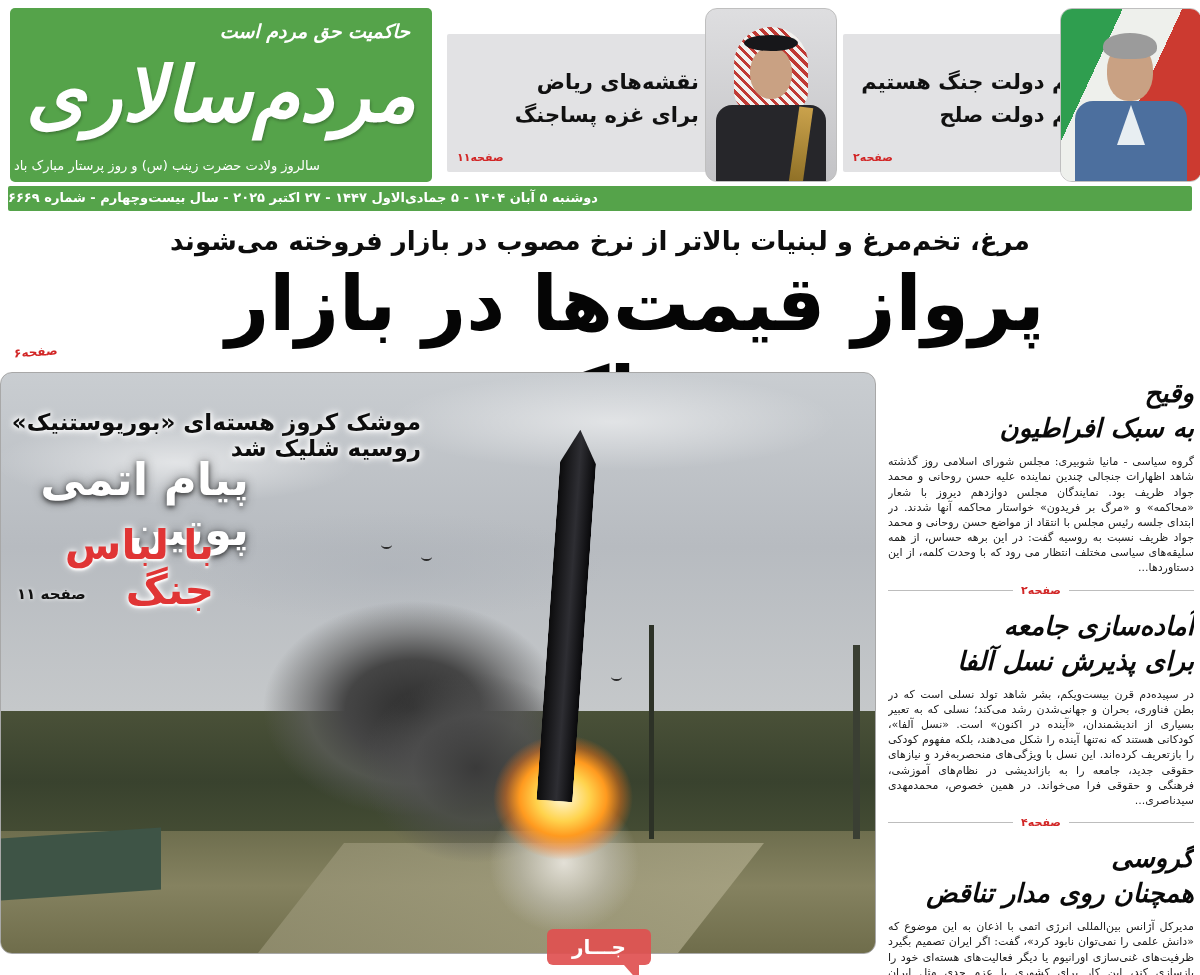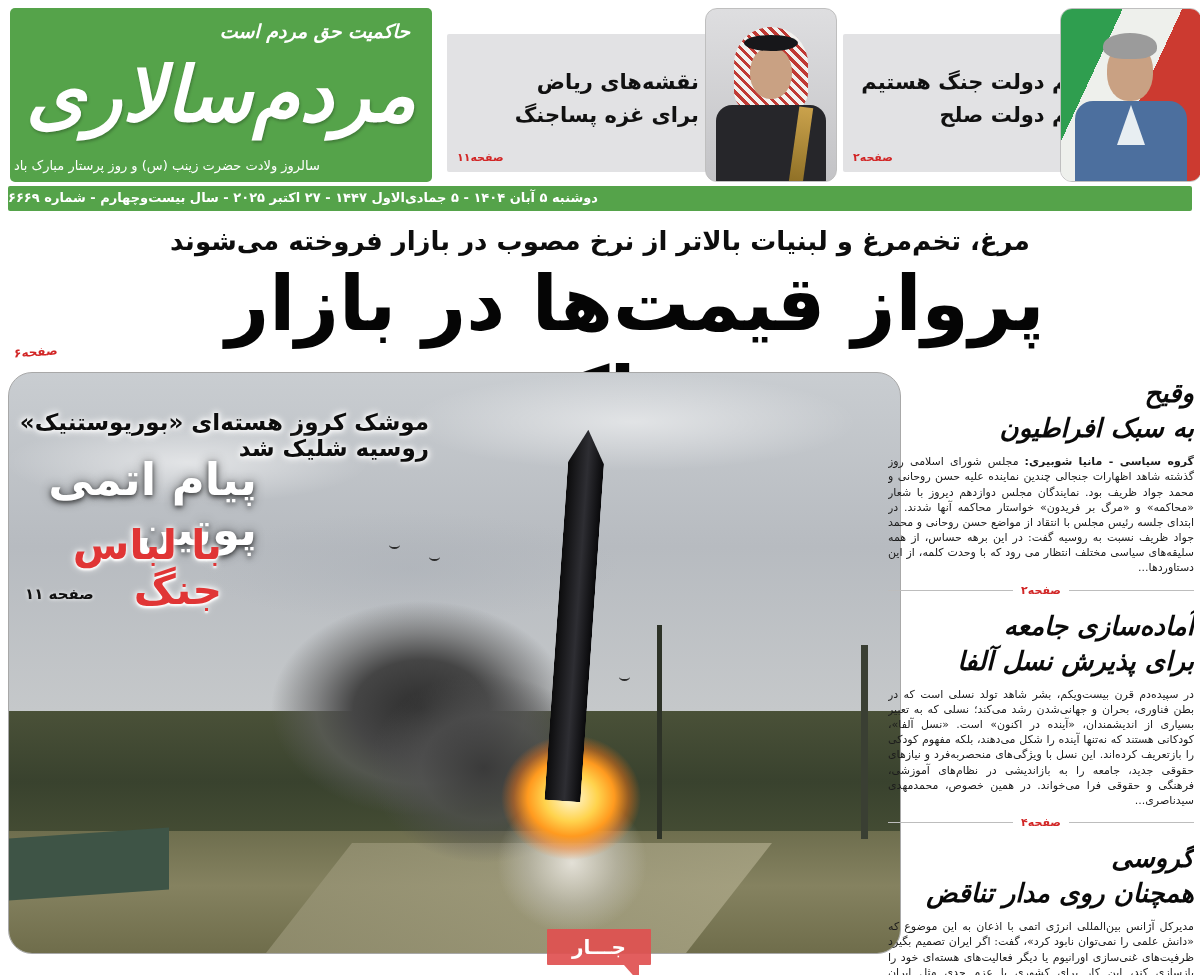--- a/index.html
+++ b/index.html
@@ -41,21 +41,21 @@
   
   .datebar{left:8px;top:186px;width:1184px;height:25px;background:#55a34a;border-radius:2px;}
   .datebar .datetext{left:12px;top:4px;width:578px;color:#fff;font-size:13px;font-weight:700;direction:rtl;text-align:right;white-space:nowrap;}
 
   
   .kicker{left:100px;top:226px;width:1000px;text-align:center;font-size:26px;font-weight:800;color:#0d0d0d;direction:rtl;}
   .headline{left:120px;top:258px;width:1030px;text-align:center;font-size:76px;font-weight:900;color:#050505;direction:rtl;line-height:1.2;}
   .pageref6{left:14px;top:345px;color:#d22626;font-size:12px;font-weight:700;transform:rotate(-4deg);}
 
   
-  .mainphoto{left:8px;top:372px;width:874px;height:580px;border-radius:24px;overflow:hidden;border:1px solid #a8a8a8;background:linear-gradient(180deg,#c9cdd1 0%,#b7bbc0 30%,#c5c8ca 58%,#d2d3d1 72%);padding-left:17px;}
+  .mainphoto{left:0;top:372px;width:874px;height:580px;border-radius:12px;overflow:hidden;border:1px solid #a8a8a8;background:linear-gradient(180deg,#c9cdd1 0%,#b7bbc0 30%,#c5c8ca 58%,#d2d3d1 72%);}
   .clouds{left:0;top:0;right:0;height:70%;background:
       radial-gradient(260px 60px at 20% 22%, rgba(255,255,255,0.55), transparent 70%),
       radial-gradient(320px 70px at 70% 12%, rgba(255,255,255,0.5), transparent 70%),
       radial-gradient(300px 80px at 45% 48%, rgba(170,175,182,0.5), transparent 70%);}
   .treeline{left:0;right:0;top:338px;height:128px;background:linear-gradient(180deg,#4a5138 0%,#39422e 55%,#454d34 100%);}
   .ground{left:0;right:0;bottom:0;height:122px;background:linear-gradient(180deg,#6e6e4e,#858260 45%,#6f6d4b);}
   .road{left:300px;bottom:0;width:420px;height:110px;background:linear-gradient(90deg,#9a9678,#b0ab8c);transform:skewX(-38deg);opacity:.7;}
   .shed{left:0;bottom:58px;width:160px;height:62px;background:#3e5446;transform:skewY(-4deg);}
   .smoke1{left:262px;top:228px;width:300px;height:215px;background:radial-gradient(closest-side,#2e2e2e 0%,#454545 45%,rgba(95,95,95,.65) 70%,transparent 100%);border-radius:50%;}
   .smoke2{left:360px;top:300px;width:230px;height:190px;background:radial-gradient(closest-side,#3a3a3a 0%,rgba(80,80,80,.7) 55%,transparent 100%);border-radius:50%;}
@@ -65,28 +65,28 @@
   .tower1{left:648px;top:252px;width:5px;height:214px;background:#2d3227;}
   .tower2{left:852px;top:272px;width:7px;height:194px;background:#3a3f33;}
   .bird{width:11px;height:6px;border-bottom:2px solid #2c2c2c;border-radius:50%;}
   
   .ph-kicker{left:8px;top:36px;width:412px;direction:rtl;text-align:right;font-size:23px;font-weight:800;color:#0d0d0d;text-shadow:0 0 4px #fff,0 0 7px #fff,0 0 10px #fff;}
   .ph-white{left:8px;top:82px;width:240px;direction:rtl;text-align:right;font-size:45px;font-weight:900;color:#fff;line-height:1.1;text-shadow:0 2px 5px rgba(0,0,0,.65),0 0 12px rgba(0,0,0,.45);}
   .ph-red{left:8px;top:150px;width:205px;direction:rtl;text-align:right;font-size:41px;font-weight:700;color:#e03535;line-height:1.1;text-shadow:0 0 5px #fff,0 0 9px #fff,0 2px 2px rgba(255,255,255,.9);}
   .ph-page{left:16px;top:212px;font-size:15px;font-weight:700;color:#111;text-shadow:0 0 4px #fff;}
 
   
-  .watermark{left:547px;top:929px;width:104px;height:36px;background:rgba(223,80,80,.92);border-radius:1px;display:flex;align-items:center;justify-content:center;color:#fff;font-size:20px;font-weight:800;z-index:5;}
+  .watermark{left:547px;top:929px;width:104px;height:36px;background:rgba(223,80,80,.92);border-radius:6px;display:flex;align-items:center;justify-content:center;color:#fff;font-size:20px;font-weight:800;z-index:5;}
   .watermark::after{content:"";position:absolute;top:100%;right:12px;border-left:15px solid transparent;border-top:17px solid rgba(223,80,80,.92);}
 
   
   .rightcol{left:888px;top:372px;width:306px;height:603px;overflow:hidden;direction:rtl;}
   .article h2{margin:4px 0 8px;font-size:26px;font-weight:900;color:#0a0a0a;line-height:1.35;text-align:right;font-style:italic;}
   .article p{margin:0 0 8px;font-size:11px;line-height:1.38;text-align:justify;color:#1c1c1c;}
-  .article .lead{font-weight:700;}
+  .article .lead{font-weight:400;}
   .sep{display:flex;align-items:center;gap:8px;margin:2px 0 12px;}
   .sep .line{flex:1;height:1px;background:#bdbdbd;}
   .sep .pg{color:#d22626;font-size:11px;font-weight:700;white-space:nowrap;}
 </style>
 </head>
 <body>
 
 <div class="page">
 
   <div class="abs masthead">

